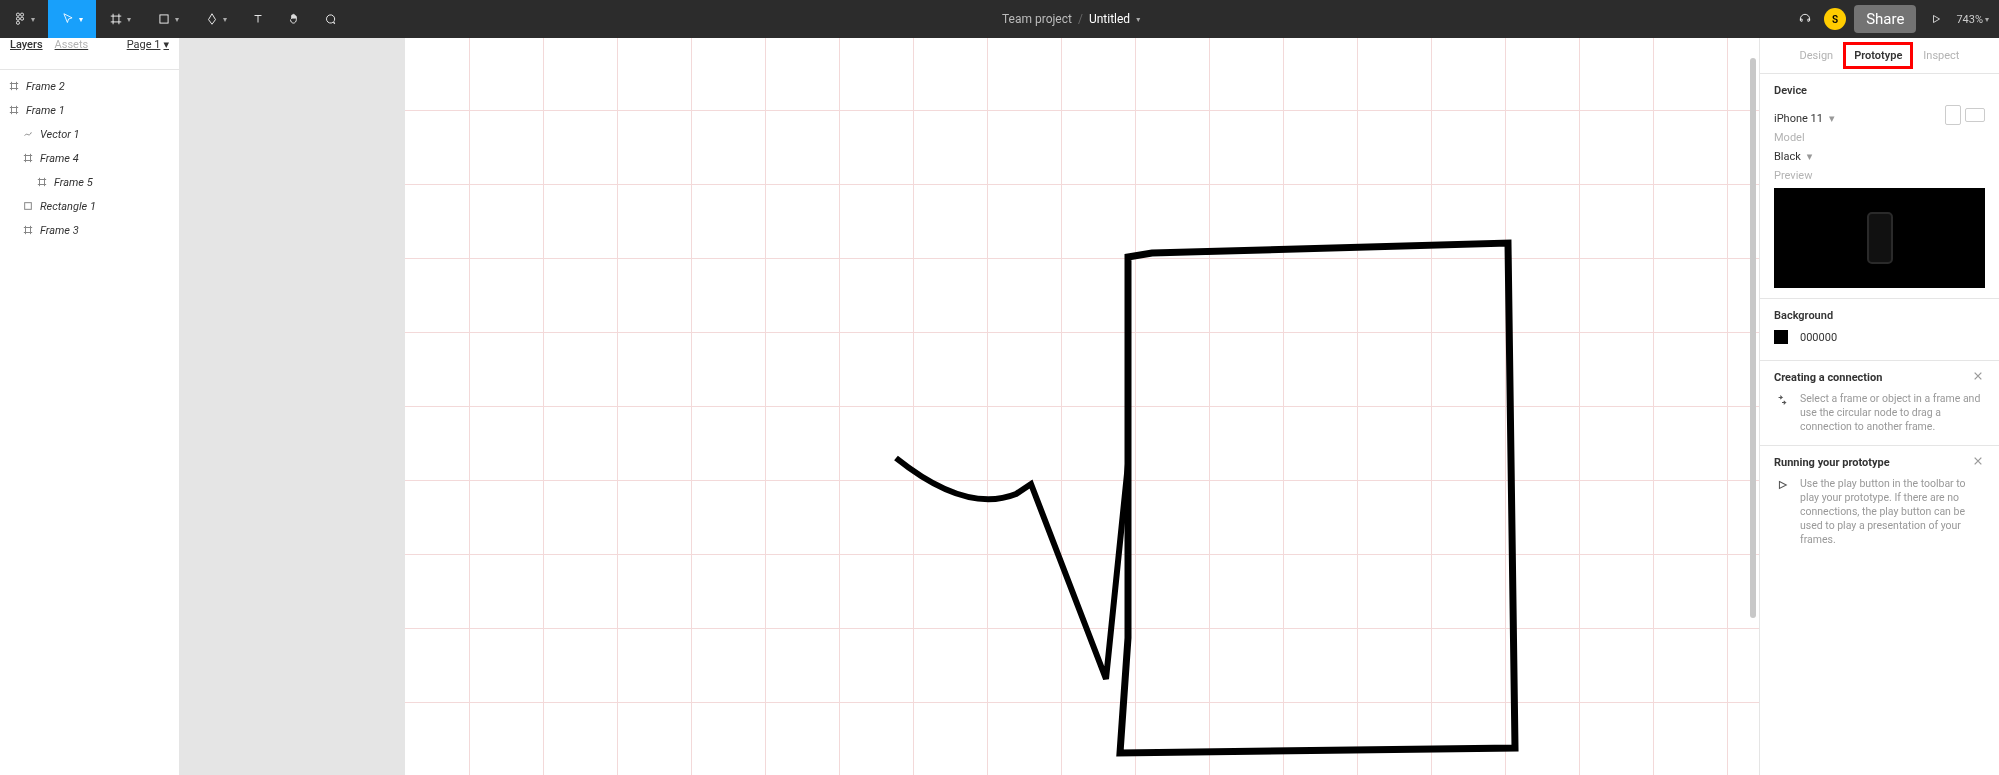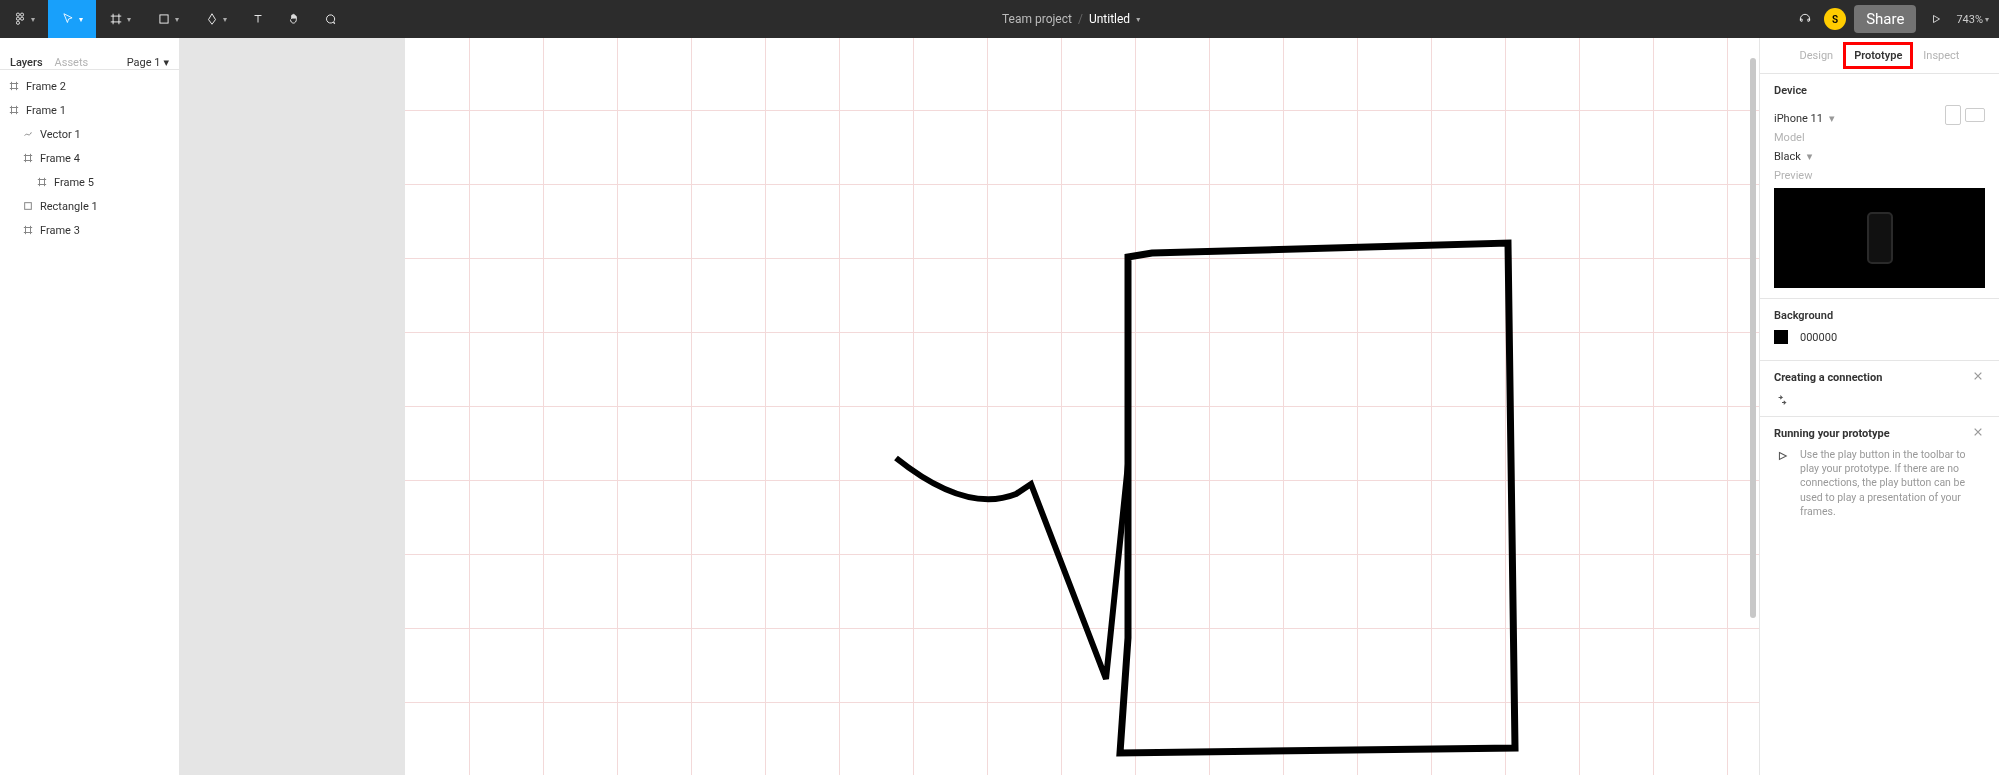--- a/index.html
+++ b/index.html
@@ -22,31 +22,31 @@
   .topbar .right .share { background:#737373; color:#fff; border:none; padding:5px 12px; border-radius:4px; font-size:15px; cursor:pointer; }
   .topbar .right .present { width:24px; height:24px; display:flex;align-items:center;justify-content:center; cursor:pointer; }
   .topbar .right .present svg { width:12px; height:12px; stroke:#fff; fill:none; stroke-width:1.5;}
   .topbar .right .zoom { color:#ccc; font-size:11px; display:flex; align-items:center; gap:2px; cursor:pointer; }
 
   
   .main { display:flex; height: calc(775px - 38px); }
 
   
   .left { width: 180px; background:#fff; border-right:1px solid #e5e5e5; display:flex; flex-direction:column; }
-  .left .tabs { display:flex; align-items:flex-end; padding:0 10px; height:32px; border-bottom:1px solid #e5e5e5; }
+  .left .tabs { display:flex; align-items:flex-start; padding:0 10px; height:32px; border-bottom:1px solid #e5e5e5;text-decoration:underline; }
   .left .tabs .tab { margin-right:12px; font-size:11px; color:#b3b3b3; cursor:pointer; }
   .left .tabs .tab.active { color:#333; font-weight:500; }
   .left .tabs .page { margin-left:auto; font-size:11px; color:#333; display:flex; align-items:center; gap:3px; cursor:pointer; }
   .layer-list { flex:1; padding-top:4px; }
   .layer-item { display:flex; align-items:center; padding:2px 8px 2px 8px; height:24px; cursor:pointer; }
   .layer-item .indent1 { width:14px; }
   .layer-item .indent2 { width:28px; }
   .layer-item .ico { width:12px; height:12px; margin-right:6px; opacity:0.7; display:flex;align-items:center;justify-content:center; }
   .layer-item .ico svg { width:10px; height:10px; stroke:#555; fill:none; stroke-width:1.2; }
-  .layer-item .lbl { font-size:11px; color:#333; }
+  .layer-item .lbl { font-size:11px; color:#333;font-style:italic; }
 
   
   .canvas-wrap { flex:1; position:relative; overflow:hidden; background:#e5e5e5; }
   .canvas-grid { position:absolute; left:225px; top:0; right:0; bottom:0; background:#fff;
     background-image:
       linear-gradient(to right, #f3d9d9 1px, transparent 1px),
       linear-gradient(to bottom, #f3d9d9 1px, transparent 1px);
     background-size: 74px 74px;
     background-position: -10px -2px;
   }
@@ -307,20 +307,21 @@
               <path d="M2 2l8 8M10 2l-8 8"></path>
             </svg>
         </div>
       </div>
       <div class="body">
         <div class="hicon">
           <svg viewBox="0 0 14 14">
               <path d="M3 4h4l-2-2m2 2l-2 2M7 10h4l-2-2m2 2l-2 2"></path>
             </svg>
         </div>
+        <div class="htext">Select a frame or object in a frame and use the circular node to drag a connection to another frame.</div>
       </div>
     </div>
 
     <div class="help-section" style="border-bottom:none">
       <div class="hrow">
         <div class="htitle">Running your prototype</div>
         <div class="close">
           <svg viewBox="0 0 12 12">
               <path d="M2 2l8 8M10 2l-8 8"></path>
             </svg>

